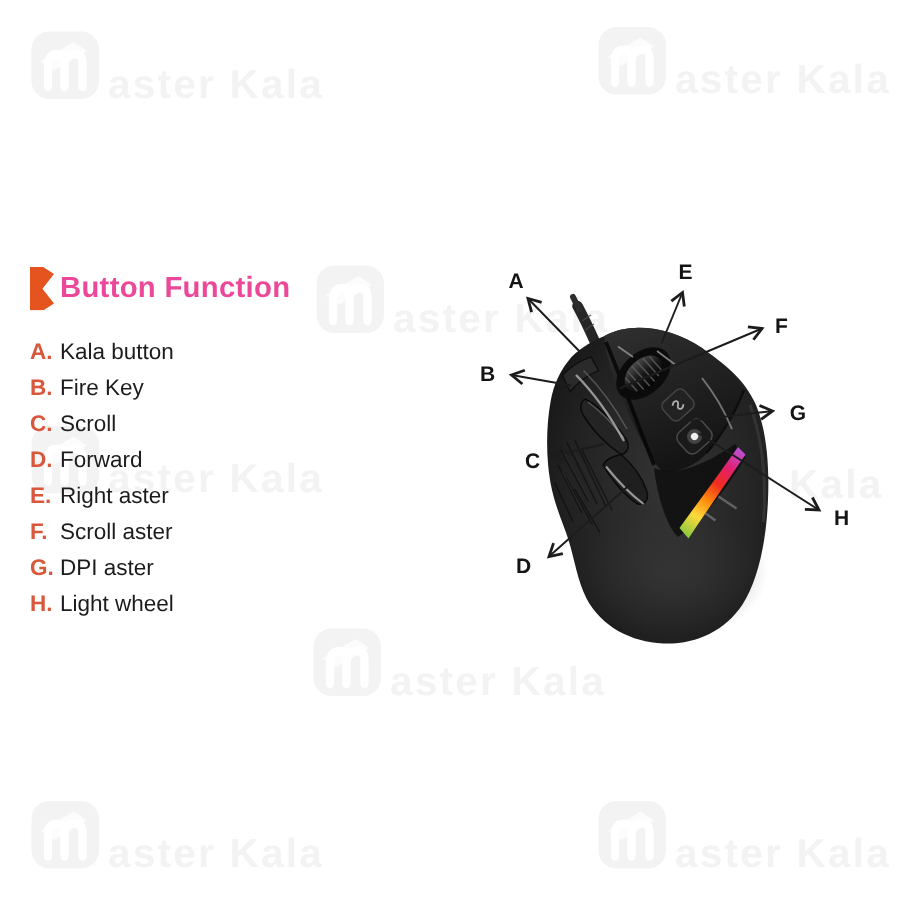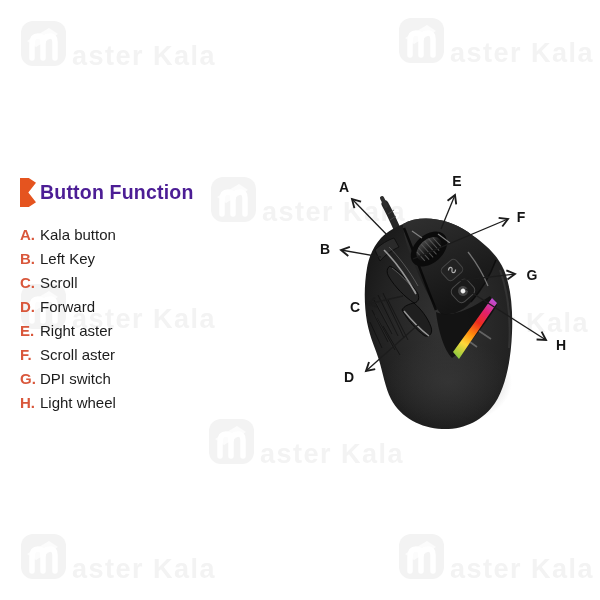--- a/index.html
+++ b/index.html
@@ -13,21 +13,21 @@
   .wm-text{
     font-size:27px;font-weight:700;letter-spacing:1.5px;color:#f3f3f3;
     line-height:0.82;margin-left:5px;white-space:nowrap;
   }
   
   .heading{position:absolute;left:20px;top:178px;display:flex;align-items:center;z-index:2;}
   .hd-bracket{
     width:16px;height:29px;background:#e5541f;margin-right:4px;
     clip-path:polygon(0 0,55% 0,100% 16%,52% 50%,100% 84%,55% 100%,0 100%);
   }
-  .hd-title{font-size:19.5px;font-weight:800;color:#4c1d95;letter-spacing:.2px;}
+  .hd-title{font-size:19.5px;font-weight:800;color:#ec4899;letter-spacing:.2px;}
   
   .legend{position:absolute;left:20px;top:222px;margin:0;padding:0;list-style:none;z-index:2;}
   .legend li{height:24px;display:flex;align-items:center;font-size:15px;color:#1c1c1c;}
   .legend .key{color:#d9573b;font-weight:700;width:20px;flex:0 0 20px;}
   
   .mouse-svg{position:absolute;left:0;top:0;z-index:3;}
   .callout-label{
     position:absolute;transform:translate(-50%,-50%);z-index:4;
     font-size:14px;font-weight:700;color:#141414;
   }
@@ -109,41 +109,41 @@
     <div class="hd-title">Button Function</div>
   </div>
 
   <ul class="legend">
     <li>
       <span class="key">A.</span>
       <span>Kala button</span>
       </li>
     <li>
       <span class="key">B.</span>
-      <span>Left Key</span>
+      <span>Fire Key</span>
       </li>
     <li>
       <span class="key">C.</span>
       <span>Scroll</span>
       </li>
     <li>
       <span class="key">D.</span>
       <span>Forward</span>
       </li>
     <li>
       <span class="key">E.</span>
       <span>Right aster</span>
       </li>
     <li>
       <span class="key">F.</span>
       <span>Scroll aster</span>
       </li>
     <li>
       <span class="key">G.</span>
-      <span>DPI switch</span>
+      <span>DPI aster</span>
       </li>
     <li>
       <span class="key">H.</span>
       <span>Light wheel</span>
       </li>
   </ul>
 
   <svg class="mouse-svg" width="600" height="600" viewBox="0 0 600 600">
     <defs>
       <radialGradient id="bodyG" cx="0.55" cy="0.5" r="0.75">

